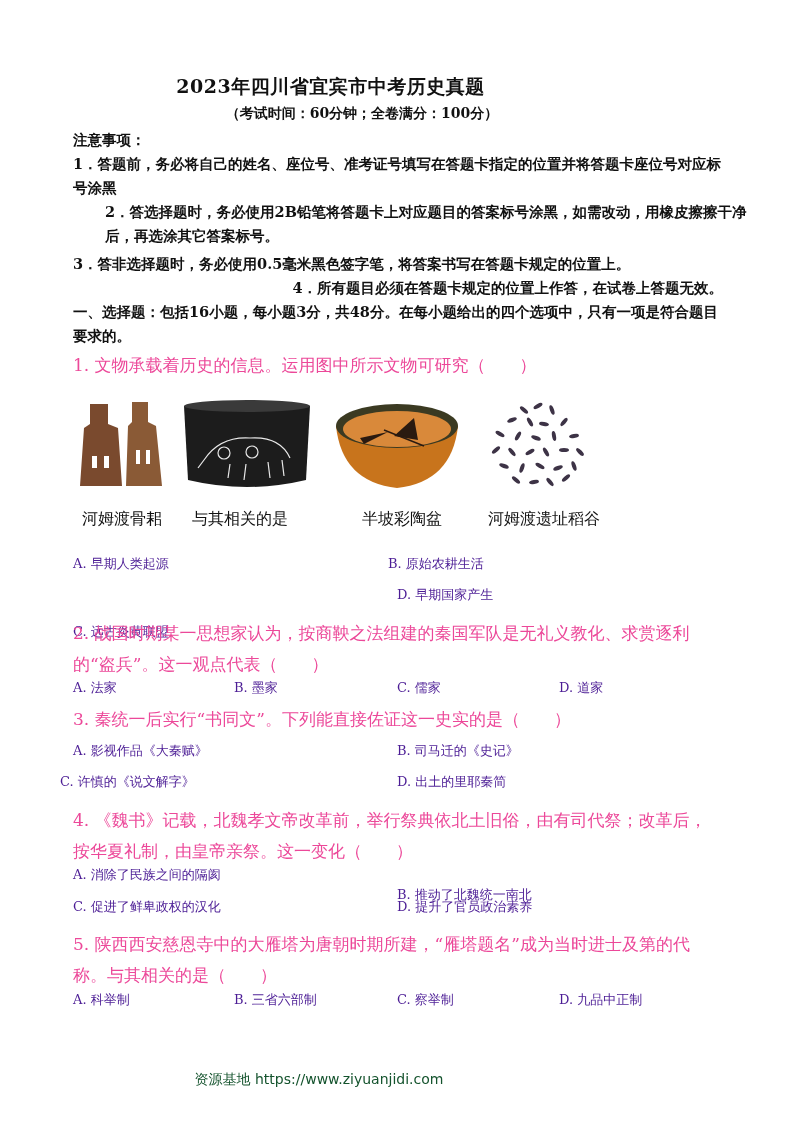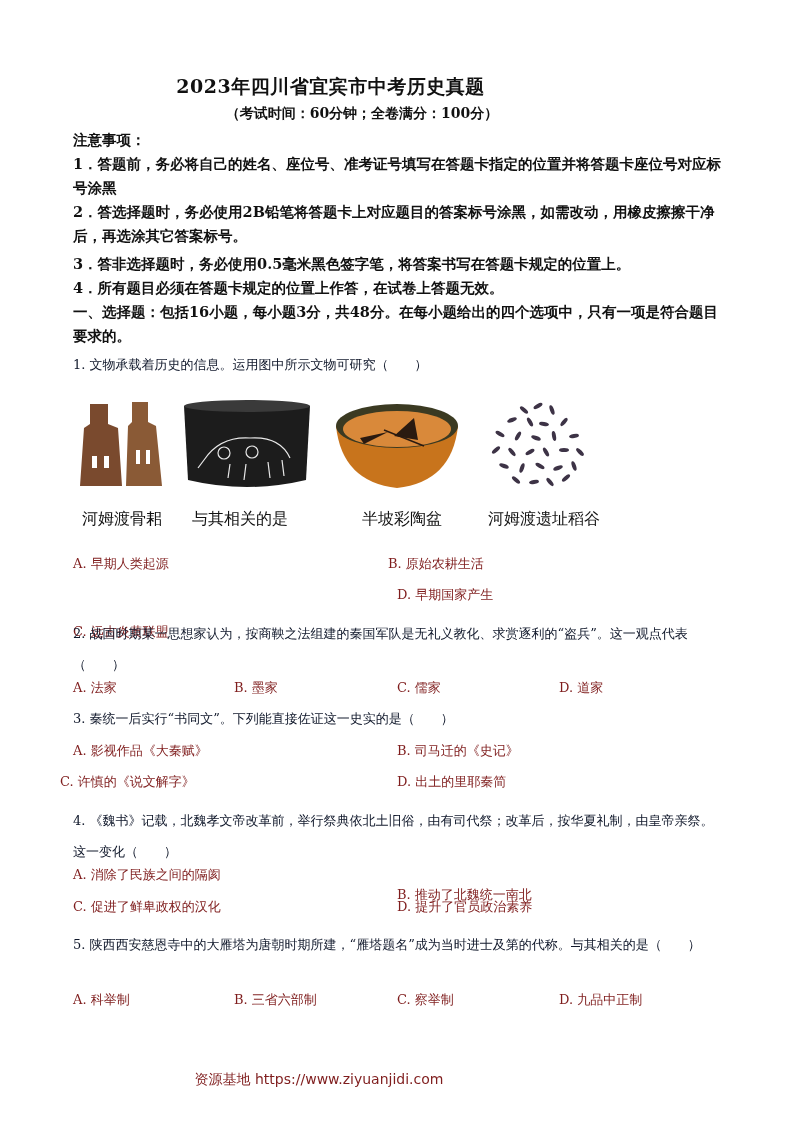--- a/index.html
+++ b/index.html
@@ -3,38 +3,38 @@
   <meta charset="utf-8">
   <style>
     html, body { margin: 0; padding: 0; background: #ffffff; }
     body { width: 793px; height: 1122px; position: relative; overflow: hidden;
            font-family: "DejaVu Serif", "Liberation Serif", serif; color: #111; }
     .title { position: absolute; left: 0; width: 661px; top: 74px; text-align: center;
              font-size: 19px; font-weight: bold; letter-spacing: 0.5px; }
     .subtitle { position: absolute; left: 0; width: 724px; top: 105px; text-align: center;
                 font-size: 14px; font-weight: bold; }
     .notice { position: absolute; left: 73px; width: 650px; font-size: 14.5px; font-weight: bold; line-height: 24px; }
-    .q { position: absolute; left: 73px; width: 650px; font-size: 13px; line-height: 16px; color: #0f172a; }
-    .opt { position: absolute; font-size: 13px; color: #7f1d1d; white-space: nowrap; }
+    .q { position: absolute; left: 73px; width: 650px; font-size: 17px; line-height: 16px; color: #ec4899; }
+    .opt { position: absolute; font-size: 13px; color: #4c1d95; white-space: nowrap; }
     .fig { position: absolute; }
     .caption { position: absolute; font-family: "DejaVu Sans", "Liberation Sans", sans-serif; font-size: 16px; color: #111; white-space: nowrap; }
     .footer { position: absolute; left: 0; width: 638px; top: 1071px; text-align: center;
-              font-family: "DejaVu Sans", "Liberation Sans", sans-serif; font-size: 14px; color: #7f1d1d; }
+              font-family: "DejaVu Sans", "Liberation Sans", sans-serif; font-size: 14px; color: #14532d; }
   </style>
 </head>
 <body>
 
 <div class="title">2023年四川省宜宾市中考历史真题</div>
 <div class="subtitle">（考试时间：60分钟；全卷满分：100分）</div>
 
 <div class="notice" style="top:128px;">注意事项：</div>
 <div class="notice" style="top:152px;">1．答题前，务必将自己的姓名、座位号、准考证号填写在答题卡指定的位置并将答题卡座位号对应标号涂黑</div>
-<div class="notice" style="top:200px;">2．答选择题时，务必使用2B铅笔将答题卡上对应题目的答案标号涂黑，如需改动，用橡皮擦擦干净后，再选涂其它答案标号。</div>
+<div class="notice" style="top:200px;margin-left:32px;">2．答选择题时，务必使用2B铅笔将答题卡上对应题目的答案标号涂黑，如需改动，用橡皮擦擦干净后，再选涂其它答案标号。</div>
 <div class="notice" style="top:252px;">3．答非选择题时，务必使用0.5毫米黑色签字笔，将答案书写在答题卡规定的位置上。</div>
-<div class="notice" style="top:276px;">4．所有题目必须在答题卡规定的位置上作答，在试卷上答题无效。</div>
+<div class="notice" style="top:276px;text-align:right;">4．所有题目必须在答题卡规定的位置上作答，在试卷上答题无效。</div>
 <div class="notice" style="top:300px;">一、选择题：包括16小题，每小题3分，共48分。在每小题给出的四个选项中，只有一项是符合题目要求的。</div>
 
 <div class="q" style="top:357px;">1. 文物承载着历史的信息。运用图中所示文物可研究（　　）</div>
 
 <div class="fig" style="left:78px;top:400px;width:86px;height:90px;">
   <svg width="86" height="90" viewBox="0 0 86 90">
     <polygon points="12,4 30,4 30,24 40,28 44,86 2,86 6,28 12,24" fill="#7a4a2e"></polygon>
     <rect x="14" y="56" width="5" height="12" fill="#fff"></rect>
       <rect x="26" y="56" width="5" height="12" fill="#fff"></rect>
     <polygon points="54,2 70,2 70,22 78,26 84,86 48,86 50,26 54,22" fill="#8a5a36"></polygon>

